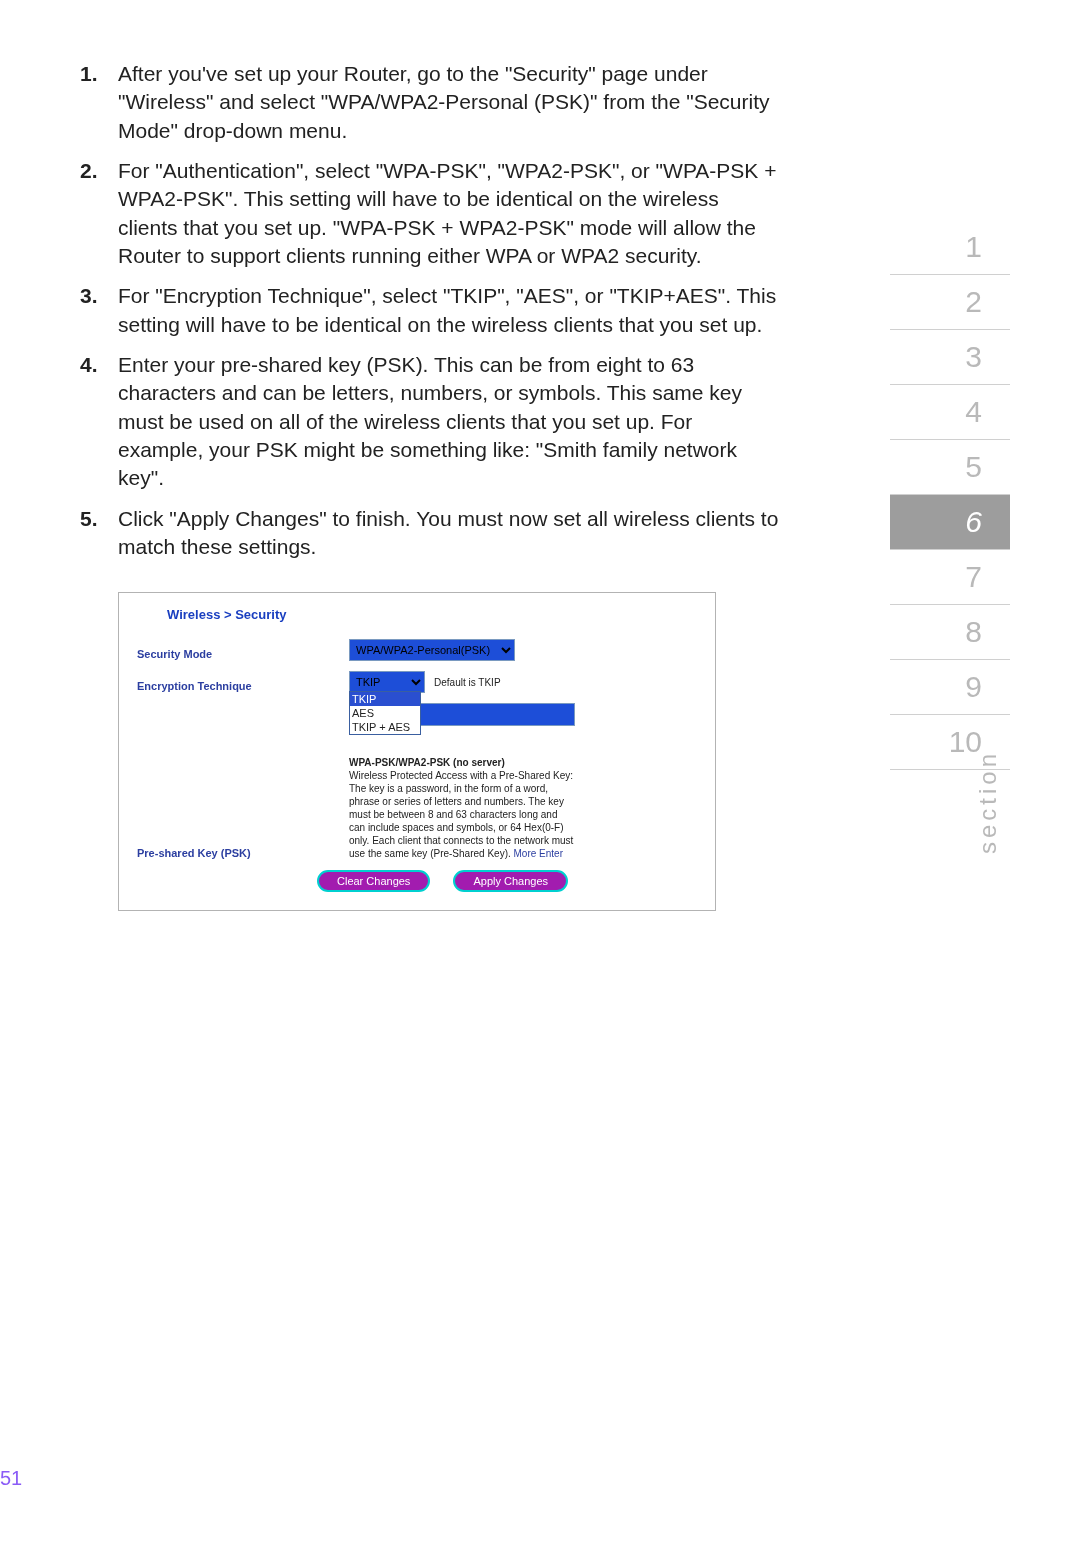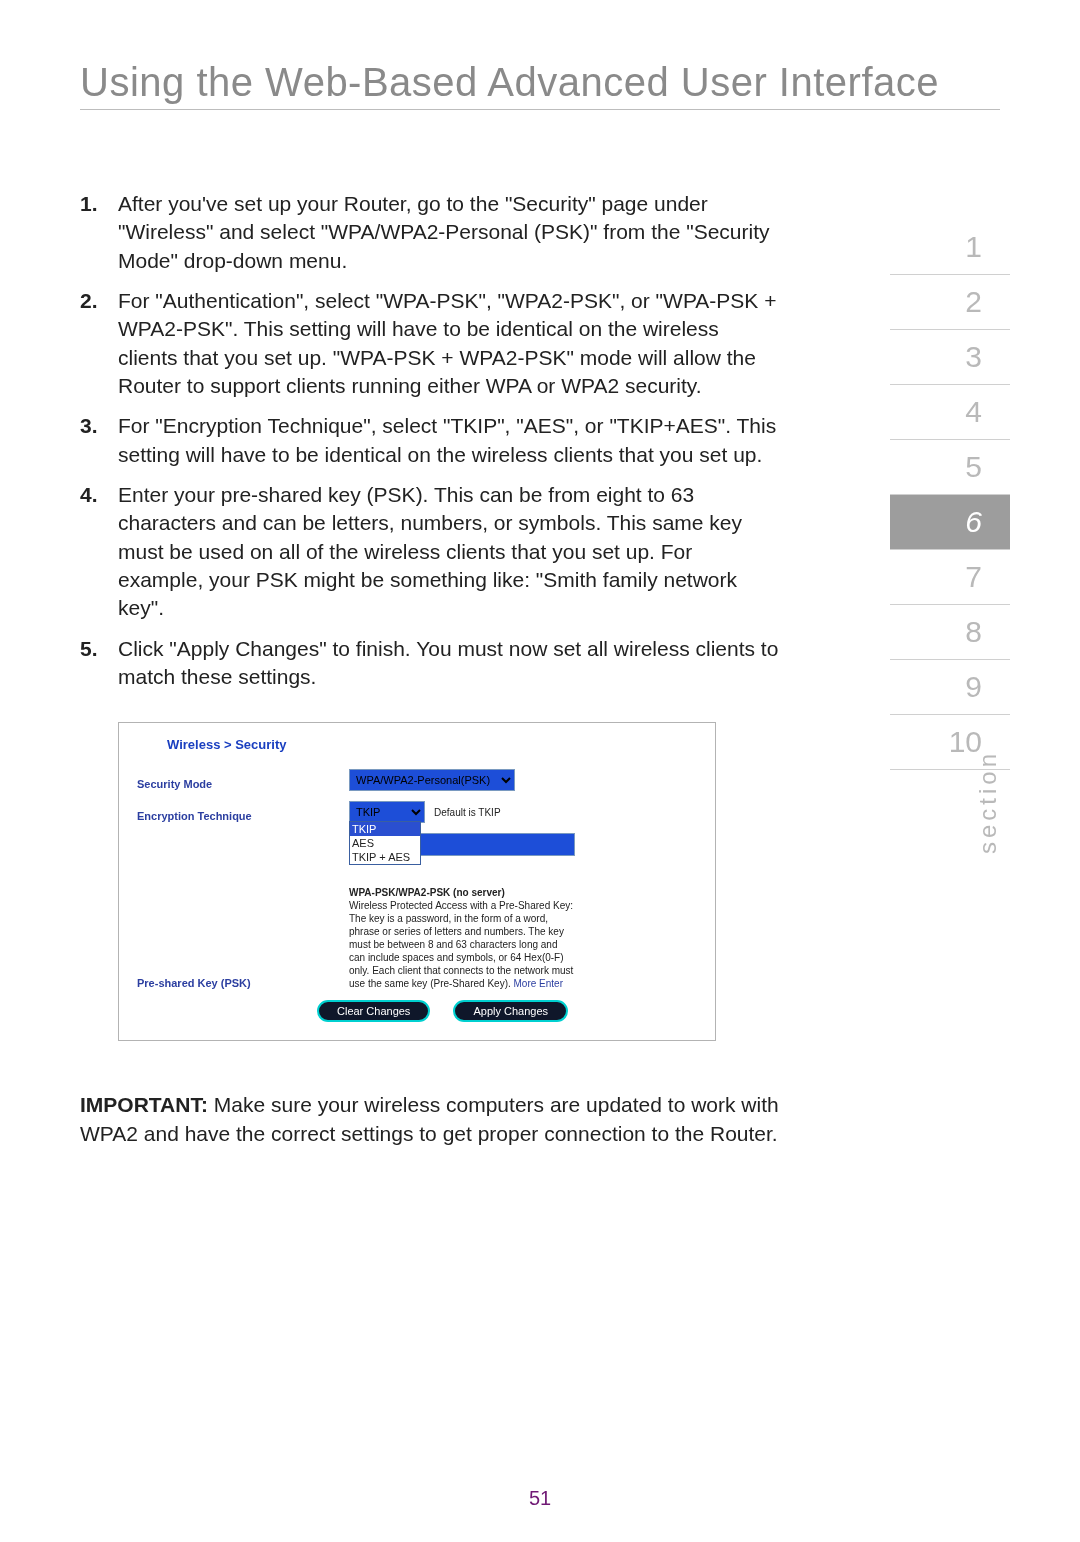--- a/index.html
+++ b/index.html
@@ -185,52 +185,50 @@
     margin-right: 4px;
   }
   .btn-row {
     margin-top: 10px;
     margin-left: 180px;
   }
   .pill-btn {
     display: inline-block;
     font-size: 11px;
     color: #ffffff !important;
-    background: #0f172a;
+    background: #a21caf;
     border: 2px solid #00d0d0;
     border-radius: 11px;
     padding: 2px 18px;
     margin-right: 20px;
     cursor: pointer;
     line-height: 14px;
   }
   .important {
     margin-top: 50px;
     width: 700px;
     font-size: 21px;
     line-height: 1.35;
   }
   .important b { font-weight: bold; }
   .page-number {
     position: absolute;
-    bottom: 32px;
+    bottom: 52px;
     left: 0;
     width: 1080px;
-    text-align: center;
     font-size: 20px;
-    color: #701a75;
+    color: #8b5cf6;
   }
   .nowrap { white-space: nowrap; }
 </style>
 </head>
 <body>
 
 <div class="page">
 
-  <div class="title">Using the Web-Based Advanced User Interface</div>
 
   <div class="body-col">
     <ol class="steps">
       <li>
         <span class="num">1.</span>
         <span class="txt">After you've set up your Router, go to the "Security" page under "Wireless" and select "WPA/WPA2-Personal (PSK)" from the "Security Mode" drop-down menu.</span>
       </li>
       <li>
         <span class="num">2.</span>
         <span class="txt">For "Authentication", select "WPA-PSK", "WPA2-PSK", or "WPA-PSK + WPA2-PSK". This setting will have to be identical on the wireless clients that you set up. "WPA-PSK + WPA2-PSK" mode will allow the Router to support clients running either WPA or WPA2 security.</span>
@@ -291,23 +289,20 @@
         </div>
       </div>
 
 
       <div class="btn-row">
         <span class="pill-btn">Clear Changes</span>
         <span class="pill-btn">Apply Changes</span>
       </div>
     </div>
 
-    <div class="important">
-      <b>IMPORTANT:</b><span> Make sure your wireless computers are updated to work with WPA2 and have the correct settings to get proper connection to the Router.</span>
-    </div>
   </div>
 
   <div class="section-nav">
     <div class="num">1</div>
     <div class="num">2</div>
     <div class="num">3</div>
     <div class="num">4</div>
     <div class="num">5</div>
     <div class="num active">6</div>
     <div class="num">7</div>

